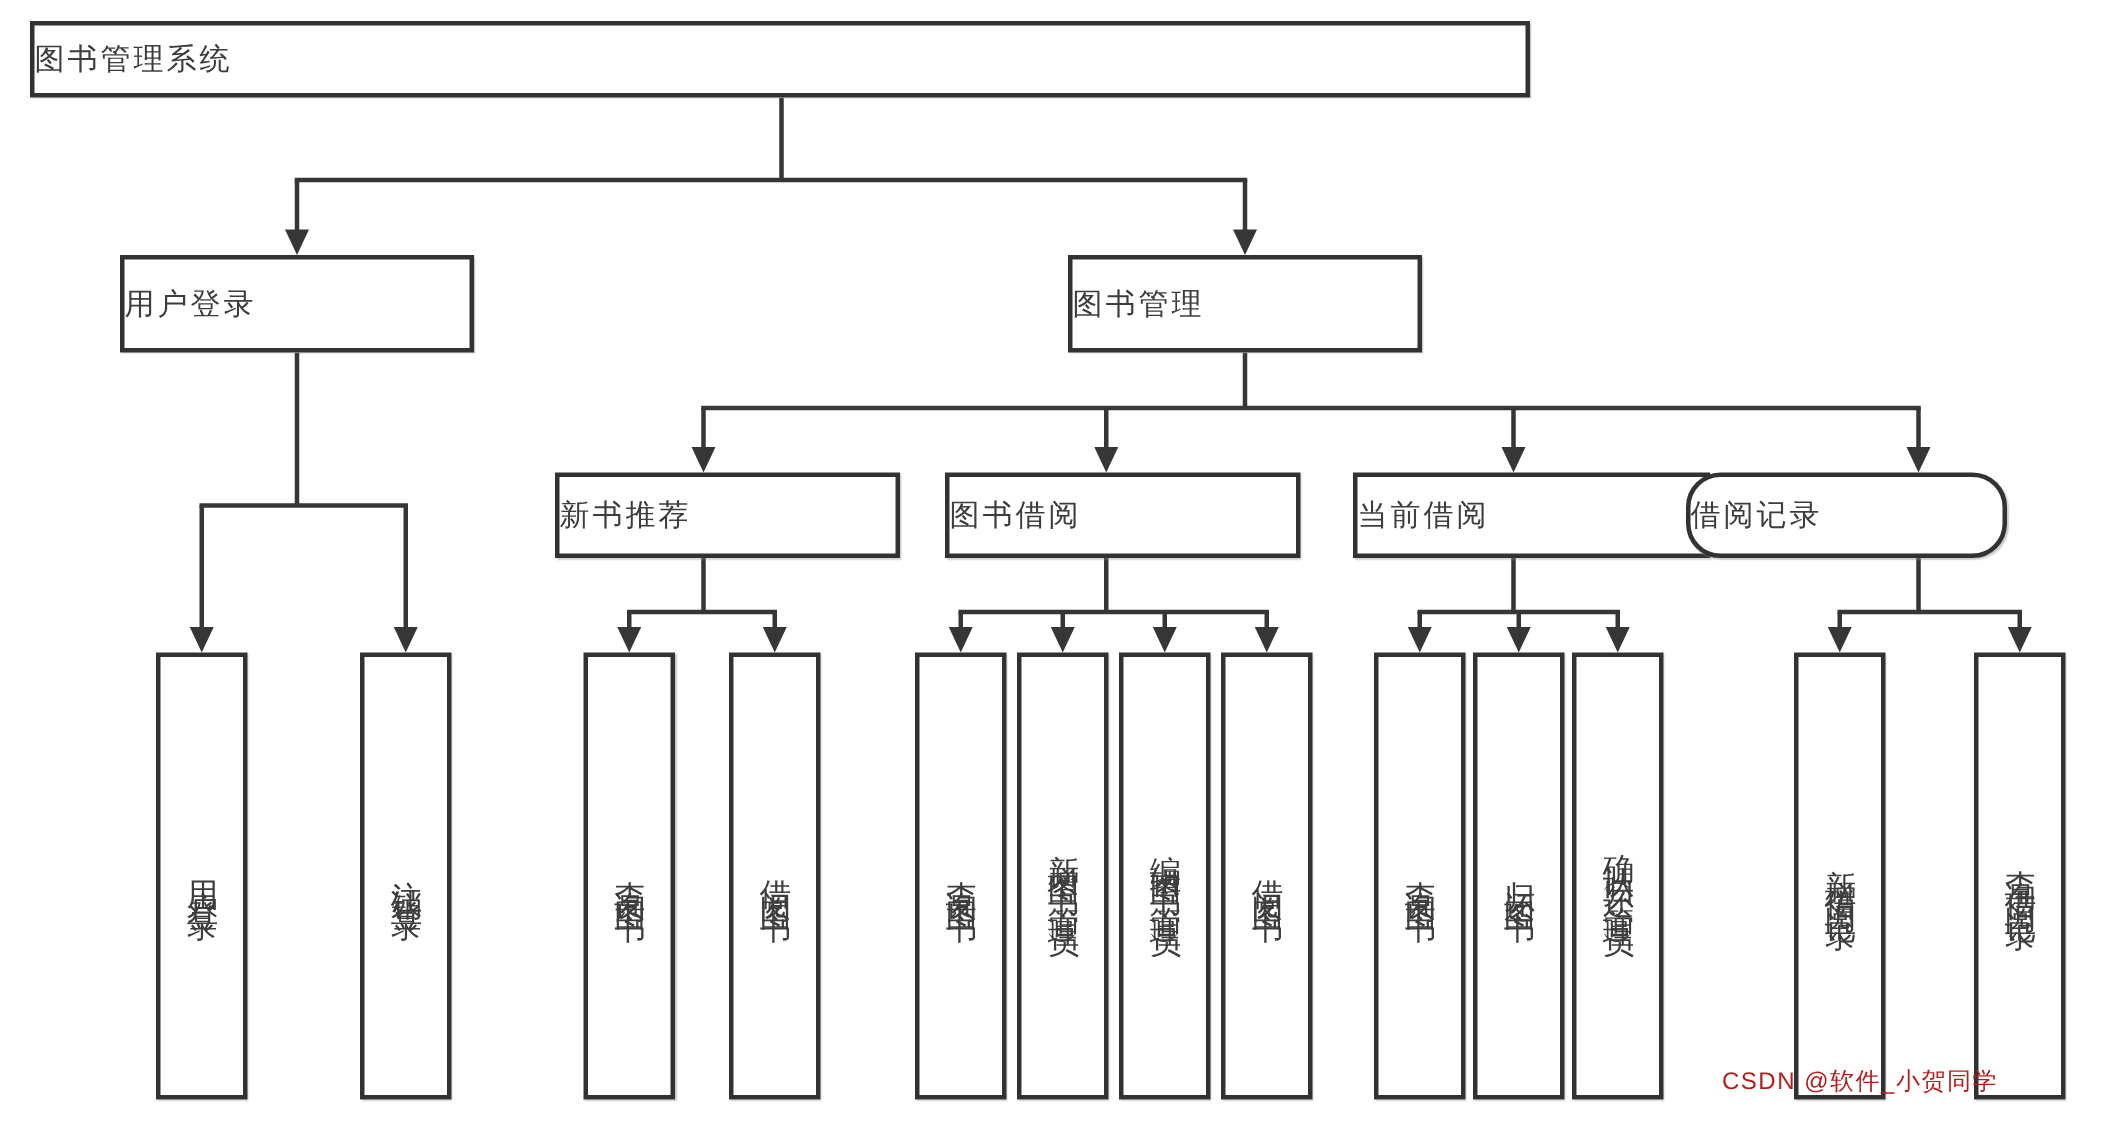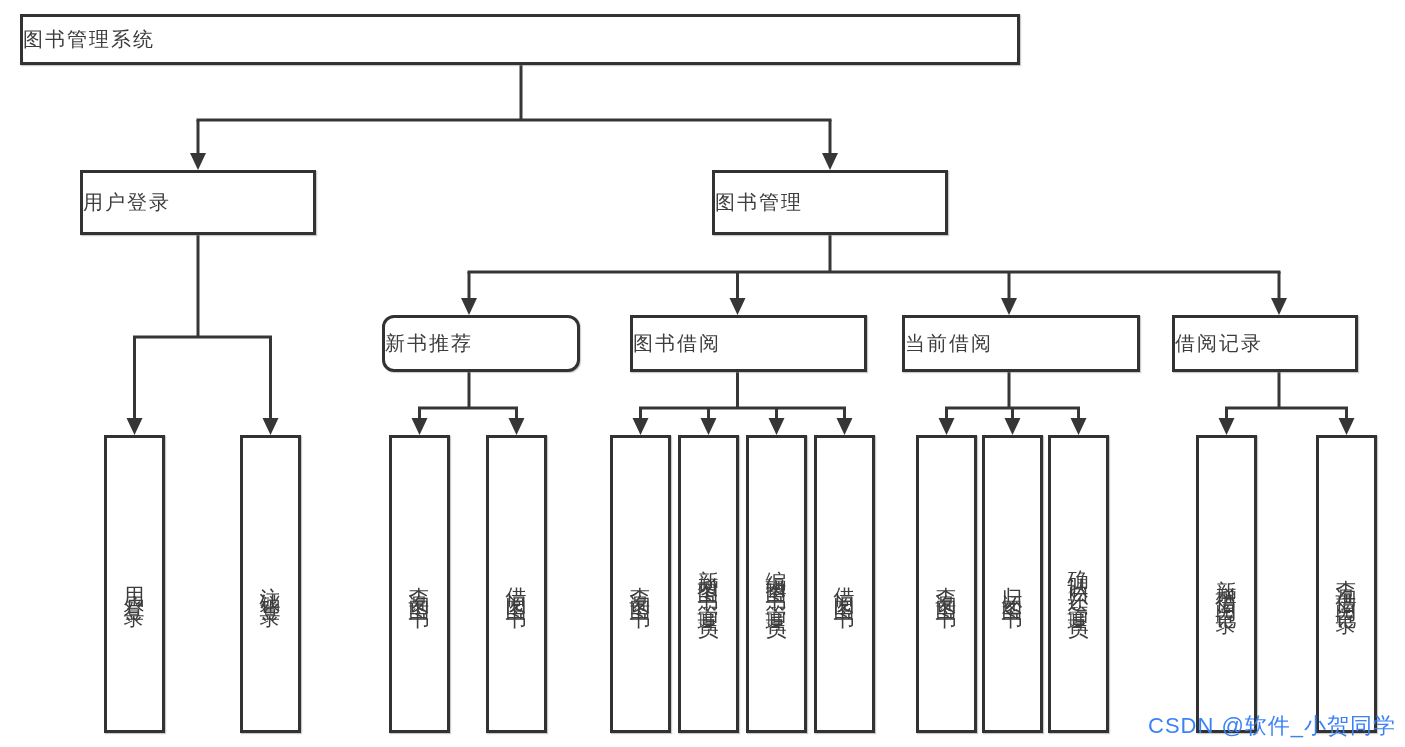--- a/index.html
+++ b/index.html
@@ -64,22 +64,22 @@
     line-height: 1;
     letter-spacing: 7px;
     color: #3d3d3d;
     white-space: nowrap;
   }
   .watermark {
     position: absolute;
     left: 1148px;
     top: 711px;
     z-index: 4;
-    font-size: 22px;
-    color: #3b82f6;
+    font-size: 16px;
+    color: #b91c1c;
     letter-spacing: 1px;
     white-space: nowrap;
   }
 </style>
 </head>
 <body>
 
 <div id="stage">
 
   <svg id="wires" width="1405" height="747" viewBox="0 0 1405 747">
@@ -161,30 +161,30 @@
     <span>图书管理系统</span>
   </div>
 
   <div class="node lvl1" style="left:80px;">
     <span>用户登录</span>
   </div>
   <div class="node lvl1" style="left:712px;">
     <span>图书管理</span>
   </div>
 
-  <div class="node lvl2" style="left:382px;width:198px;border-radius:12px;">
+  <div class="node lvl2" style="left:370px;width:230px;">
     <span>新书推荐</span>
   </div>
   <div class="node lvl2" style="left:630px;width:237px;">
     <span>图书借阅</span>
   </div>
   <div class="node lvl2" style="left:902px;width:238px;">
     <span>当前借阅</span>
   </div>
-  <div class="node lvl2" style="left:1172px;width:186px;">
+  <div class="node lvl2" style="left:1124px;width:214px;border-radius:23px;">
     <span>借阅记录</span>
   </div>
 
   <div class="leaf" style="left:104px;">
     <span class="vtext">用户登录</span>
   </div>
   <div class="leaf" style="left:240px;">
     <span class="vtext">注销登录</span>
   </div>
 

